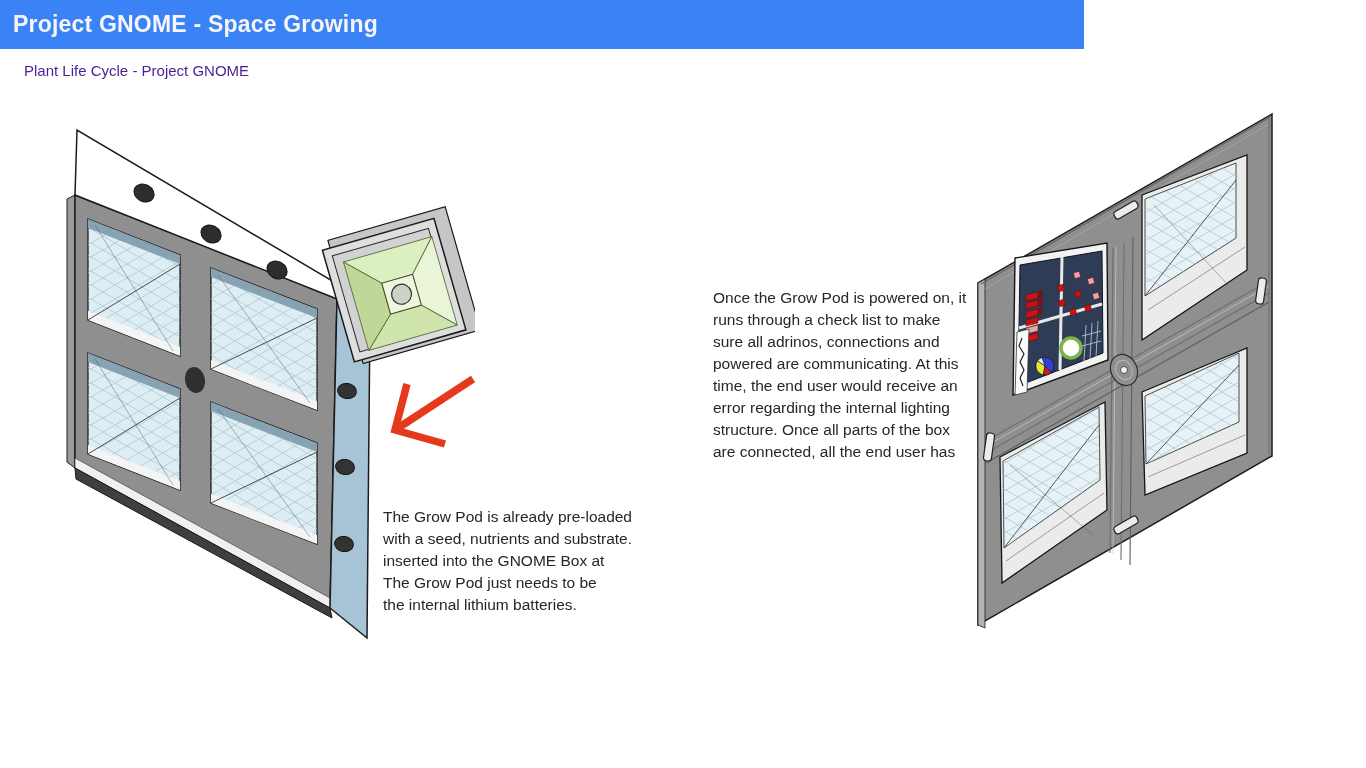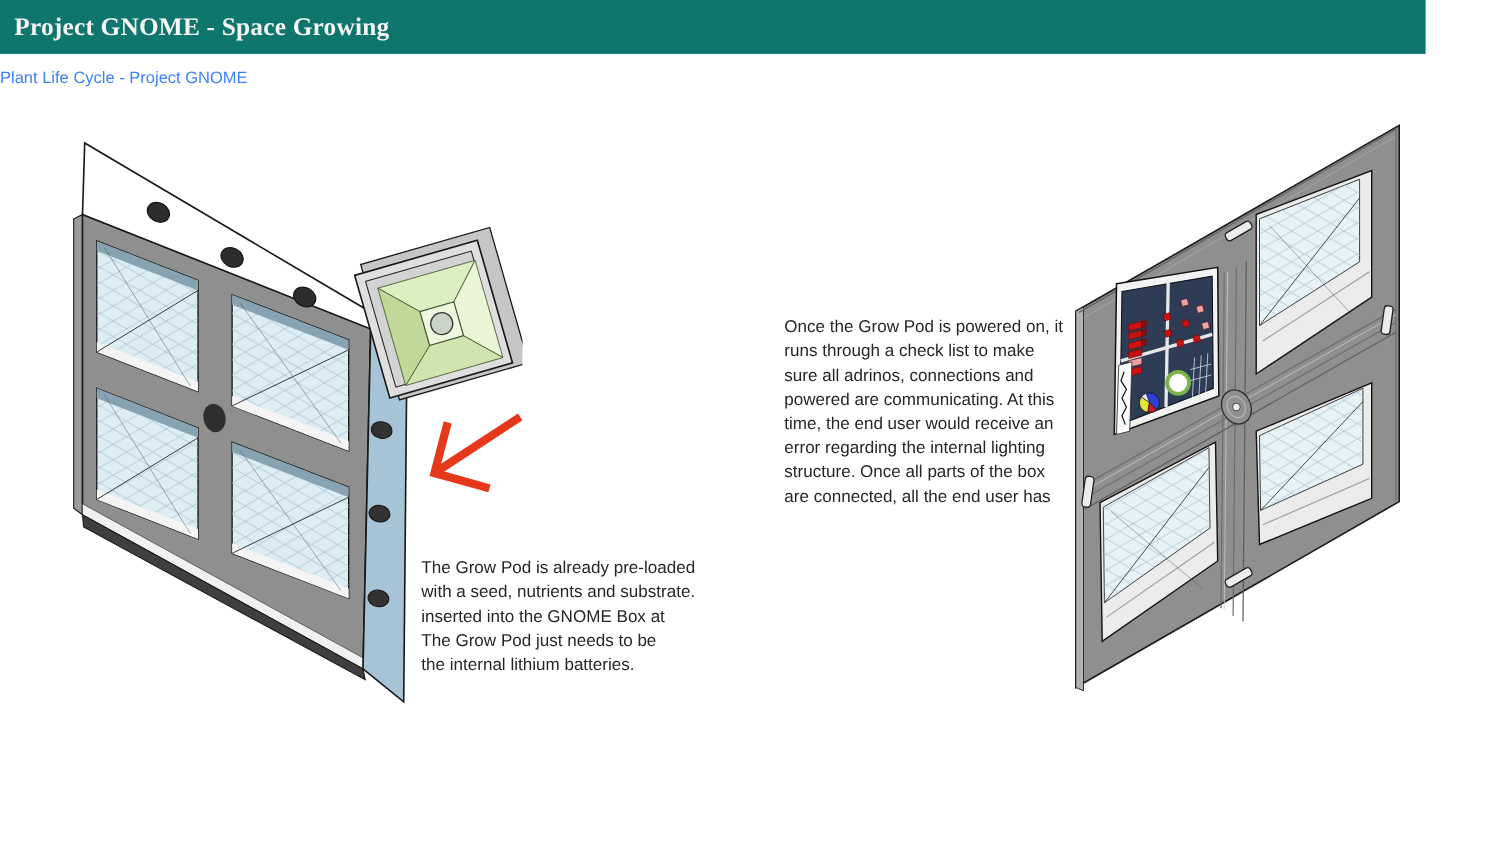--- a/index.html
+++ b/index.html
@@ -1,25 +1,25 @@
 <!DOCTYPE html>
 <html><head>
 <meta charset="utf-8">
 <style>
   * { margin:0; padding:0; box-sizing:border-box; }
   html,body { width:1366px; height:768px; background:#ffffff; overflow:hidden;
               font-family:"Liberation Sans", sans-serif; }
   .stage { position:relative; width:1366px; height:768px; background:#ffffff; }
 
-  .header-bar { position:absolute; left:0; top:0; width:1296px; height:49px;
-                background:#0f766e; display:flex; align-items:center;font-family:Liberation Serif, serif; }
+  .header-bar { position:absolute; left:0; top:0; width:1084px; height:49px;
+                background:#3b82f6; display:flex; align-items:center; }
   .header-title { color:#f5f5f5; font-size:23px; font-weight:bold; padding-left:13px;
                   letter-spacing:.2px; white-space:nowrap; }
 
-  .subtitle { position:absolute; left:0; top:62px; font-size:15px; color:#3b82f6;
+  .subtitle { position:absolute; left:24px; top:62px; font-size:15px; color:#4c1d95;
               white-space:nowrap; }
 
   .fig { position:absolute; }
   .fig-left  { left:55px;  top:103px; width:420px; height:545px; }
   .fig-right { left:958px; top:105px; width:320px; height:530px; }
 
   .annotation { position:absolute; color:#262626; font-size:15.5px; line-height:22px; }
   .annotation-left  { left:383px; top:506px; width:262px; }
   .annotation-right { left:713px; top:287px; width:264px; }
   .annotation div { white-space:nowrap; }

